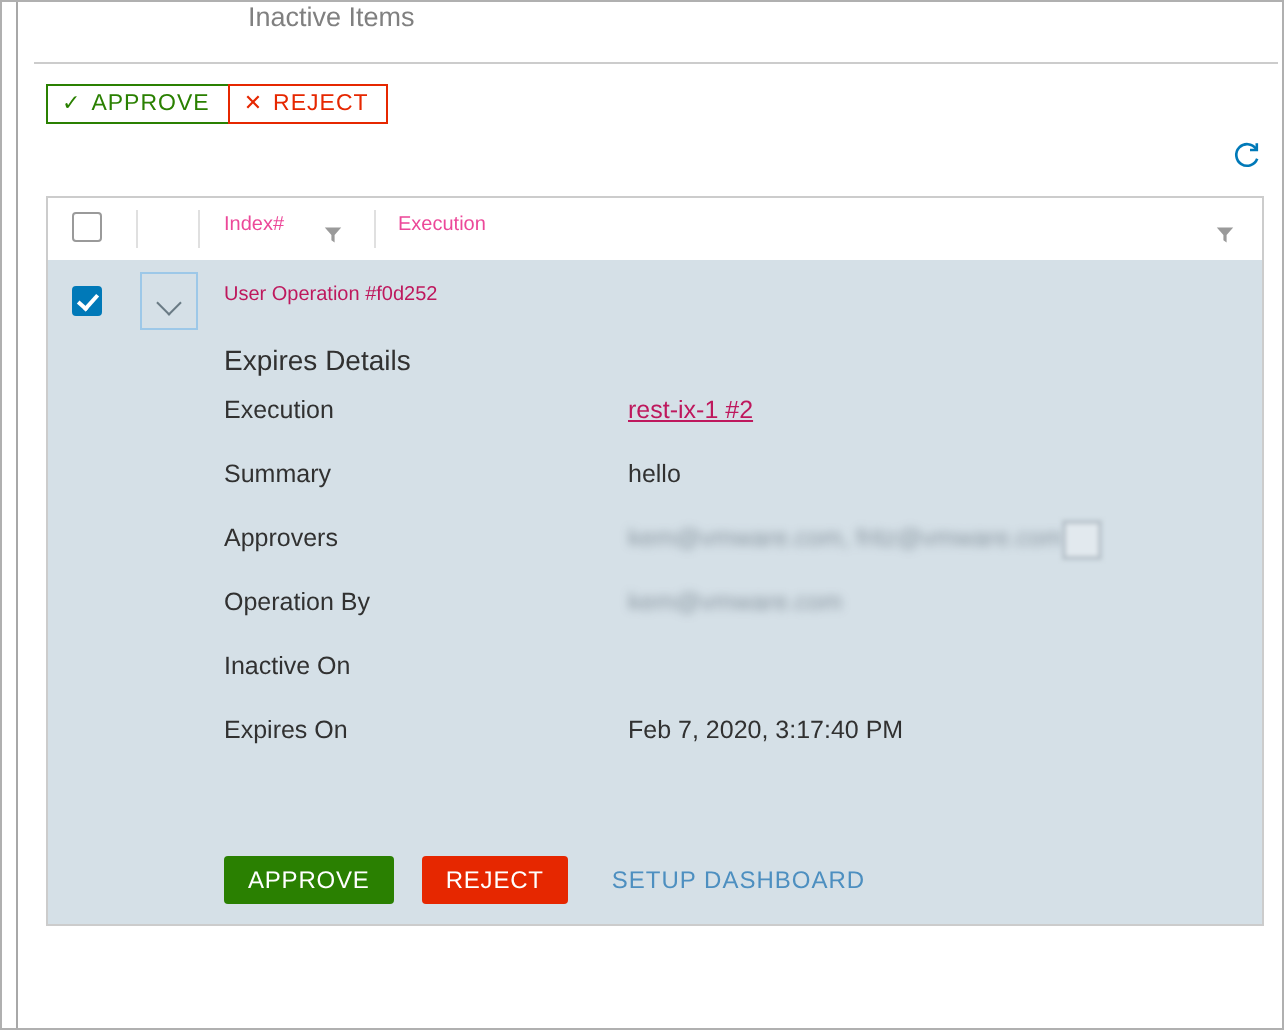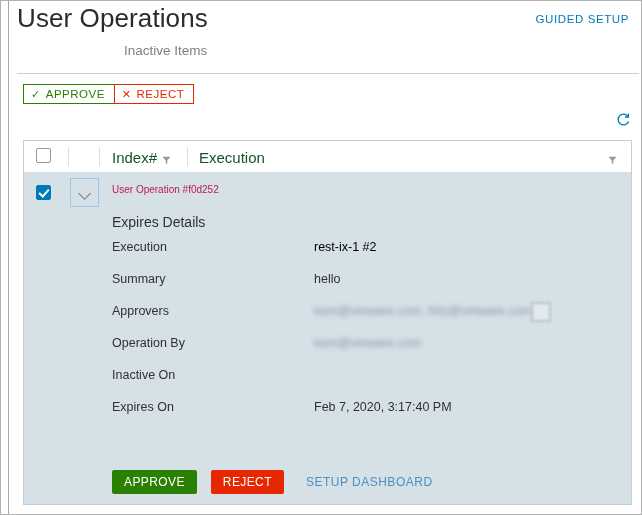--- a/index.html
+++ b/index.html
@@ -131,21 +131,21 @@
     content:"";position:absolute;left:4px;top:1px;
     width:4px;height:8px;
     border:solid #fff;border-width:0 2px 2px 0;
     transform:rotate(42deg);
   }
   .vdiv{
     position:absolute;top:6px;width:1px;height:19px;background:#e0e0e0;
   }
   .th-label{
     position:absolute;top:8px;
-    font-size:15px;color:#14532d;
+    font-size:10px;color:#ec4899;
   }
   .filter-icon{
     position:absolute;top:10px;
     width:9px;height:9px;cursor:pointer;
   }
 
   
   .row{
     position:absolute;left:0;right:0;top:31px;bottom:0;
     background:#d5e0e7;
@@ -182,21 +182,21 @@
   .drow{position:absolute;left:88px;right:10px;height:22px;}
   .dlabel{
     position:absolute;left:0;top:0;
     font-size:12.5px;color:#313131;
   }
   .dvalue{
     position:absolute;left:202px;top:0;
     font-size:12.5px;color:#313131;
     white-space:nowrap;
   }
-  .dvalue.link{color:#000000;cursor:pointer;}
+  .dvalue.link{color:#be185d;cursor:pointer;text-decoration:underline;}
   .dvalue.blur{
     color:#6c7a85;
     filter:blur(2.4px);
     opacity:.72;
   }
   .approver-box{
     position:absolute;left:419px;top:-2px;
     width:20px;height:20px;
     box-sizing:border-box;
     border:2px solid #b9c4cc;
@@ -229,24 +229,20 @@
   }
 </style>
 </head>
 <body>
 
 <div class="window">
   <div class="leftrail"></div>
 
   <div class="content">
 
-    <div class="page-header">
-      <div class="page-title">User Operations</div>
-      <div class="guided-setup">GUIDED SETUP</div>
-    </div>
 
     <div class="tabs">
       <div class="tab inactive">Inactive Items</div>
     </div>
 
     <div class="actionbar">
       <div class="btn-group">
         <div class="btn-outline btn-approve-o">
           <span class="g">✓</span>
           <span>APPROVE</span>

